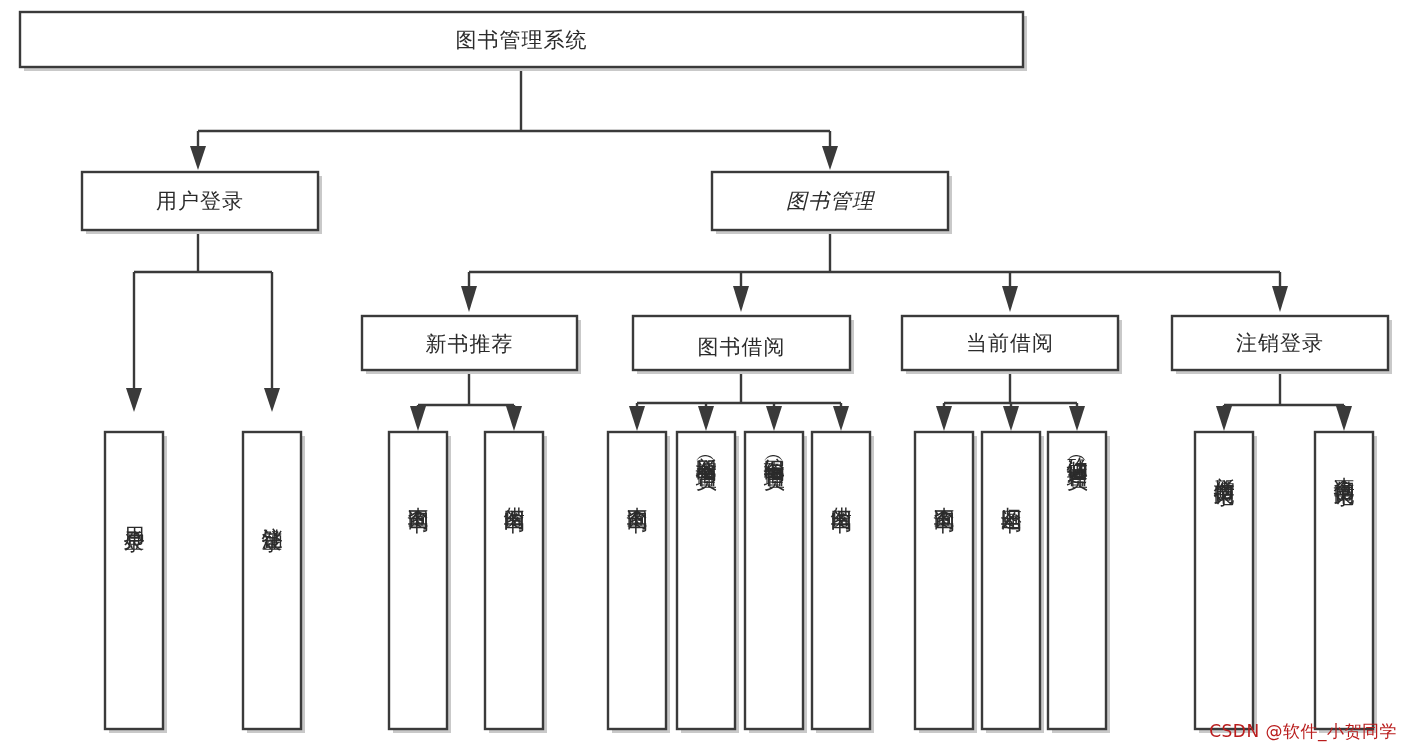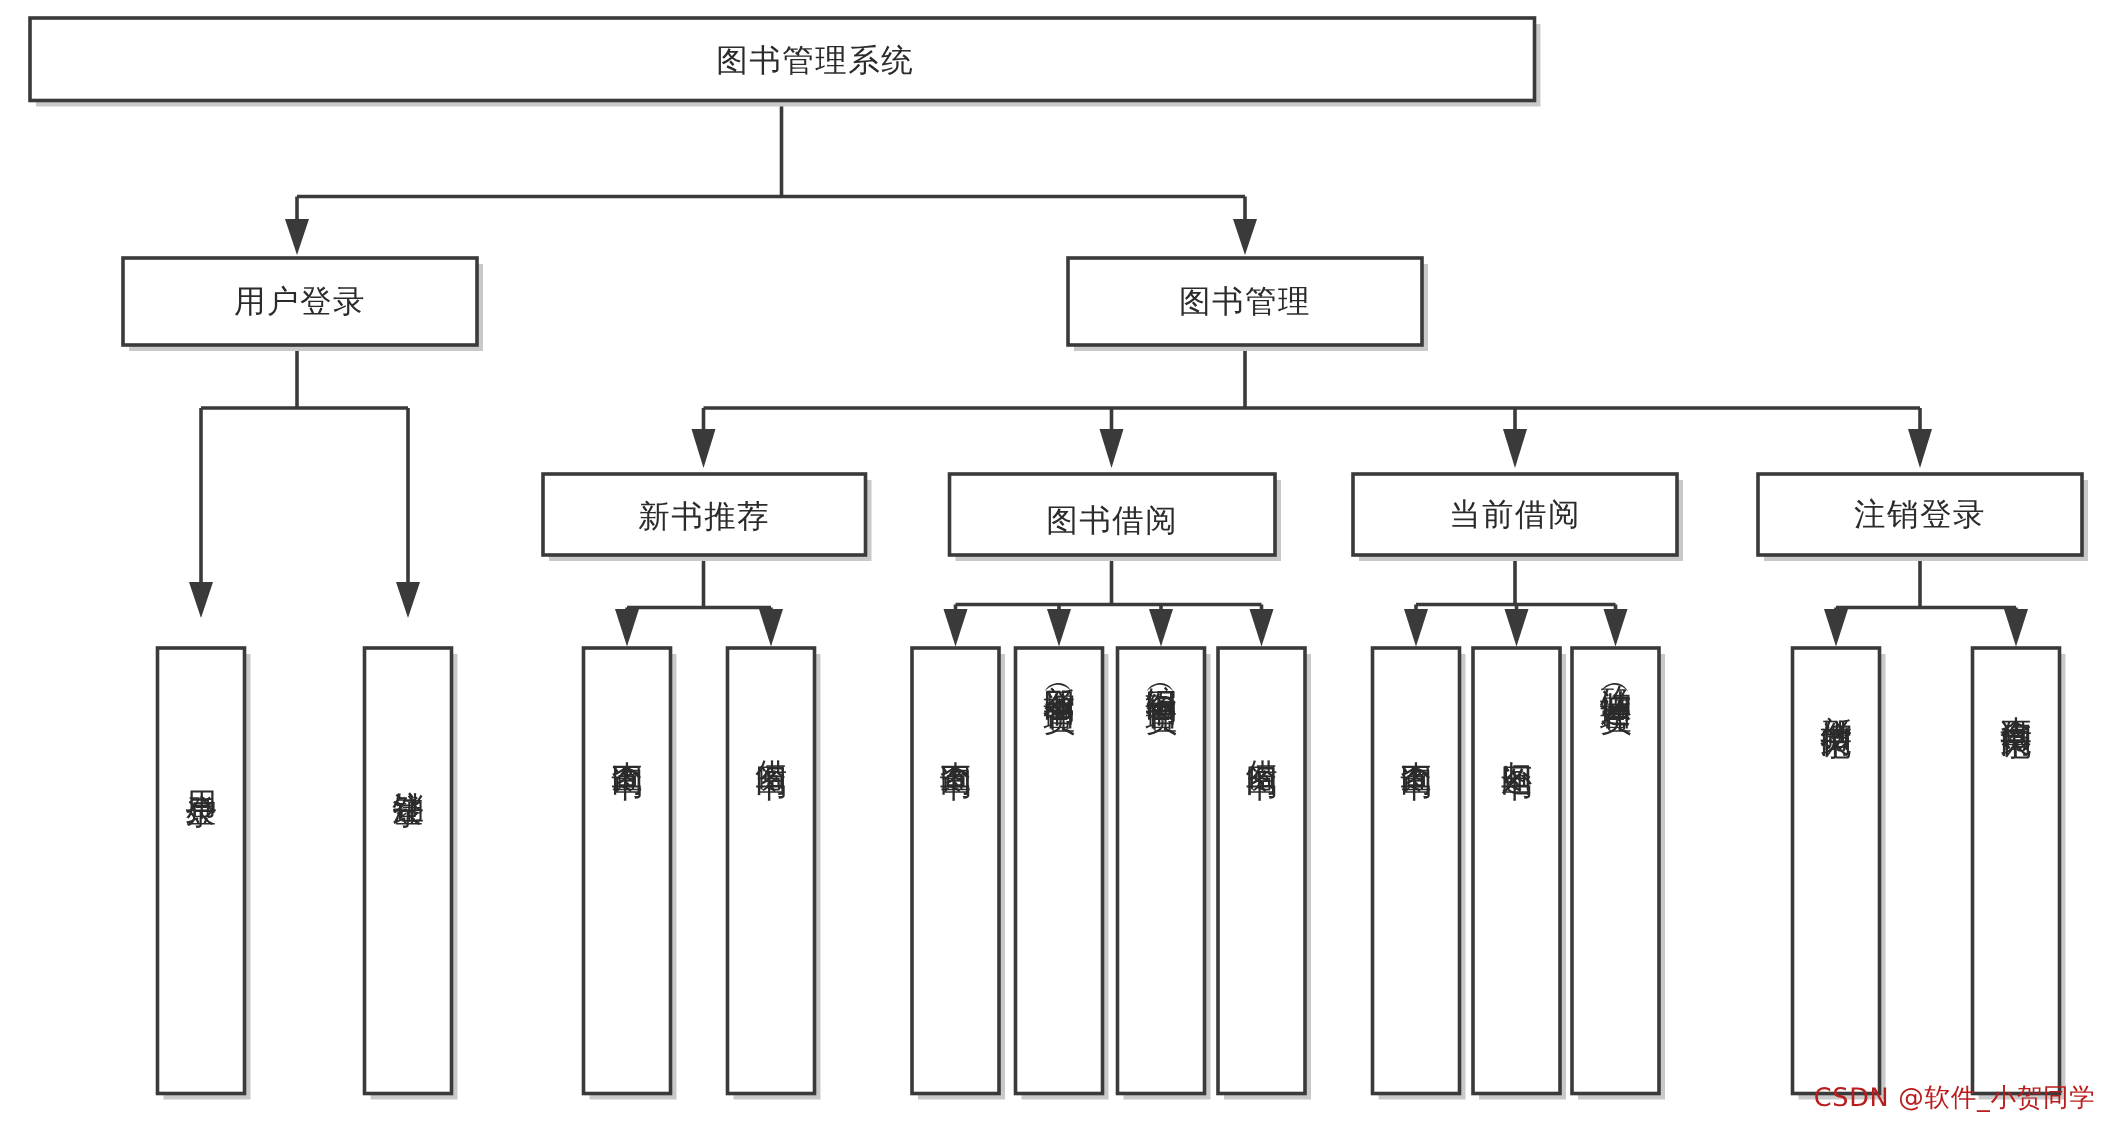--- a/index.html
+++ b/index.html
@@ -147,28 +147,28 @@
     <rect class="node-box" x="1048" y="432" width="58" height="297"></rect>
 
     <rect class="node-shadow" x="1199" y="436" width="58" height="297"></rect>
     <rect class="node-box" x="1195" y="432" width="58" height="297"></rect>
 
     <rect class="node-shadow" x="1319" y="436" width="58" height="297"></rect>
     <rect class="node-box" x="1315" y="432" width="58" height="297"></rect>
   </g>
 </svg>
 
-<div class="hlabel-wrap" style="left:20px;top:12px;width:1003px;height:55px;padding-left:22px;">
+<div class="hlabel-wrap" style="left:20px;top:12px;width:1003px;height:55px;">
   <span class="hlabel">图书管理系统</span>
 </div>
 
 <div class="hlabel-wrap" style="left:82px;top:172px;width:236px;height:58px;">
   <span class="hlabel">用户登录</span>
 </div>
-<div class="hlabel-wrap" style="left:712px;top:172px;width:236px;height:58px;">
+<div class="hlabel-wrap" style="left:712px;top:172px;width:236px;height:58px;font-style:italic;">
   <span class="hlabel">图书管理</span>
 </div>
 
 <div class="hlabel-wrap" style="left:362px;top:316px;width:215px;height:56px;">
   <span class="hlabel">新书推荐</span>
 </div>
 <div class="hlabel-wrap" style="left:633px;top:316px;width:217px;height:62px;">
   <span class="hlabel">图书借阅</span>
 </div>
 <div class="hlabel-wrap" style="left:902px;top:316px;width:216px;height:54px;border-radius:22px;">

